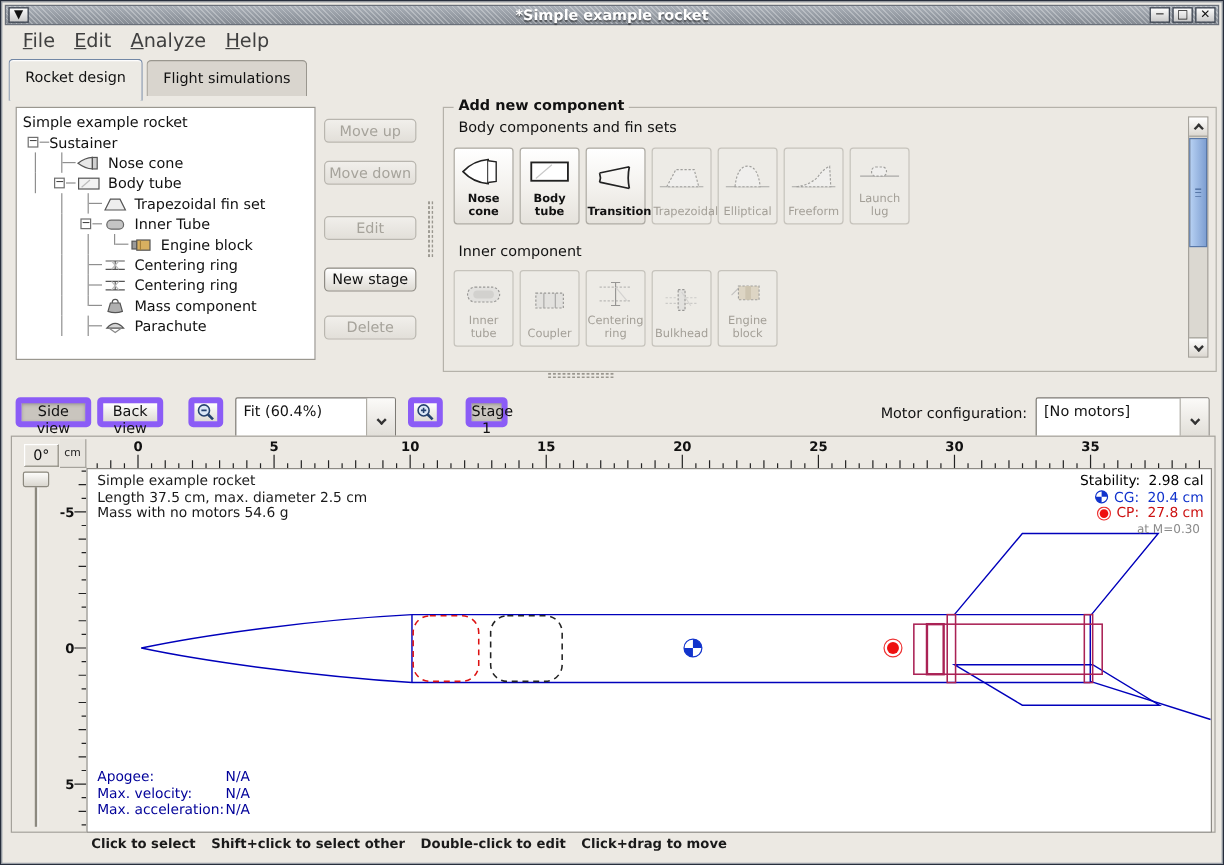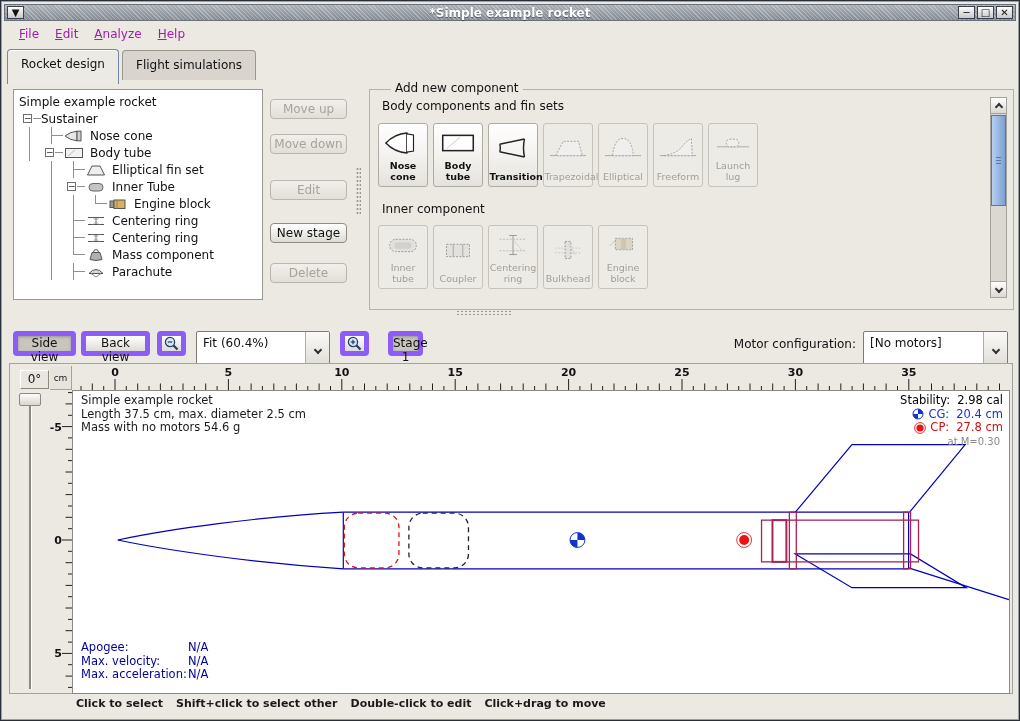--- a/index.html
+++ b/index.html
@@ -13,21 +13,21 @@
     border:1px solid #6a707a;}
   .titlebar .title{position:absolute;left:0;right:0;text-align:center;color:#fff;font-weight:bold;
     font-size:12px;text-shadow:0 1px 1px rgba(0,0,0,.45);pointer-events:none;}
   .tb-icon,.tb-btn{width:17px;height:13px;background:linear-gradient(#fcfcfc,#c9c9c9);
     border:1px solid #3a414e;display:flex;align-items:center;justify-content:center;
     font-size:10px;font-weight:bold;color:#111;line-height:1;}
   .tb-icon{margin-left:2px;}
   .tb-right{position:absolute;right:2px;top:1px;display:flex;gap:2px;}
   
   .menubar{position:absolute;left:4px;top:21px;right:4px;height:23px;display:flex;align-items:center;padding-left:6px;}
-  .menu-item{font-size:12px;color:#a21caf;padding:3px 8px;cursor:default;}
+  .menu-item{font-size:16px;color:#404040;padding:3px 8px;cursor:default;}
   
   .tabrow{position:absolute;left:6px;top:45px;right:4px;height:34px;display:flex;align-items:flex-end;}
   .tab{font-size:12px;color:#111;padding:7px 13px 8px;background:#d9d5ce;border:1px solid #9a978f;
        border-bottom:none;border-radius:4px 4px 0 0;margin-right:3px;position:relative;top:0;}
   .tab.active{background:#eceae4;border-color:#7287a5;padding-bottom:13px;margin-bottom:-4px;
        box-shadow:inset 0 1px 0 #fdfdfd;z-index:3;}
   
   .tree-panel{position:absolute;left:12px;top:88px;width:250px;height:211px;background:#fff;
       border:1px solid #9a978f;padding:3px 2px;overflow:hidden;}
   .tree-row{display:flex;align-items:center;height:17px;white-space:nowrap;padding-left:3px;}
@@ -41,22 +41,22 @@
   .tree-icon{width:24px;height:14px;flex:none;margin-right:3px;}
   .tree-icon svg{display:block;}
   .tree-label{font-size:12px;color:#111;}
   
   .swing-btn{position:absolute;left:269px;width:77px;height:20px;font-size:12px;border-radius:4px;
      border:1px solid #8f8c85;background:linear-gradient(#ffffff,#dedbd4);color:#111;
      font-family:inherit;cursor:default;}
   .swing-btn.disabled{color:#a6a39b;background:linear-gradient(#f1efeb,#e2dfd9);border-color:#b9b6af;}
   
   .groupbox{position:absolute;left:368px;top:88px;width:645px;height:221px;border:1px solid #b5b2aa;}
-  .groupbox .gtitle{position:absolute;left:21px;top:-9px;background:#ece9e3;padding:0 4px;
-     font-size:12px;font-weight:normal;color:#111;}
+  .groupbox .gtitle{position:absolute;left:8px;top:-9px;background:#ece9e3;padding:0 4px;
+     font-size:12px;font-weight:bold;color:#111;}
   .comp-label{position:absolute;font-size:12px;color:#111;}
   .comp-row{position:absolute;display:flex;gap:5px;}
   .comp-btn{width:50px;height:64px;border:1px solid #aeaba4;border-radius:3px;
      background:linear-gradient(#ffffff,#f3f1ed 55%,#e5e2dc);display:flex;flex-direction:column;
      align-items:center;justify-content:flex-end;padding-bottom:3px;}
   .comp-btn .cicon{flex:1;display:flex;align-items:center;justify-content:center;width:100%;}
   .comp-btn .clabel{font-size:9.5px;font-weight:bold;color:#111;text-align:center;line-height:1.15;width:47px;}
   .comp-btn.disabled{background:#edebe6;border-color:#c6c3bc;}
   .comp-btn.disabled .clabel{font-weight:normal;color:#a39f97;}
   .comp-btn.disabled .cicon{opacity:.5;filter:grayscale(60%);}
@@ -177,21 +177,21 @@
       </div>
       <div class="tree-row">
         <div class="cell blank"></div>
         <div class="cell v"></div>
         <div class="cell branch"></div>
         <span class="tree-icon">
           <svg width="22" height="14" viewBox="0 0 22 14">
             <path d="M2.5,12 L7,3 L15,3 L19.5,12 Z" fill="#eee" stroke="#555"></path>
           </svg>
         </span>
-        <span class="tree-label">Elliptical fin set</span>
+        <span class="tree-label">Trapezoidal fin set</span>
       </div>
       <div class="tree-row">
         <div class="cell blank"></div>
         <div class="cell v"></div>
         <div class="cell handle">
           <div class="hbox">−</div>
         </div>
         <span class="tree-icon">
           <svg width="22" height="14" viewBox="0 0 22 14">
             <rect x="4" y="3.5" width="14" height="7.5" rx="3.7" fill="#c4c4c4" stroke="#666"></rect>
@@ -401,21 +401,21 @@
     <div class="sb-btn sb-up">
         <span class="chev up"></span>
       </div>
     <div class="sb-thumb"></div>
     <div class="sb-btn sb-down">
         <span class="chev down"></span>
       </div>
   </div>
 
   <button class="tool-btn pressed" style="left:12px;width:63px;">Side view</button>
-  <button class="tool-btn" style="left:80px;width:69px;">Back view</button>
+  <button class="tool-btn" style="left:80px;width:55px;">Back view</button>
   <button class="tool-btn icon-btn" style="left:156px;width:29px;">
     <svg width="17" height="17" viewBox="0 0 17 17">
         <circle cx="7" cy="7" r="4.6" fill="#dbe7f7" stroke="#24416e" stroke-width="1.3"></circle>
         <line x1="10.4" y1="10.4" x2="14.5" y2="14.5" stroke="#24416e" stroke-width="2.2"></line>
         <line x1="4.8" y1="7" x2="9.2" y2="7" stroke="#24416e" stroke-width="1.3"></line>
       </svg>
   </button>
   <div class="combo" style="left:195px;width:134px;">
     <div class="val">Fit (60.4%)</div>
     <div class="arr">

